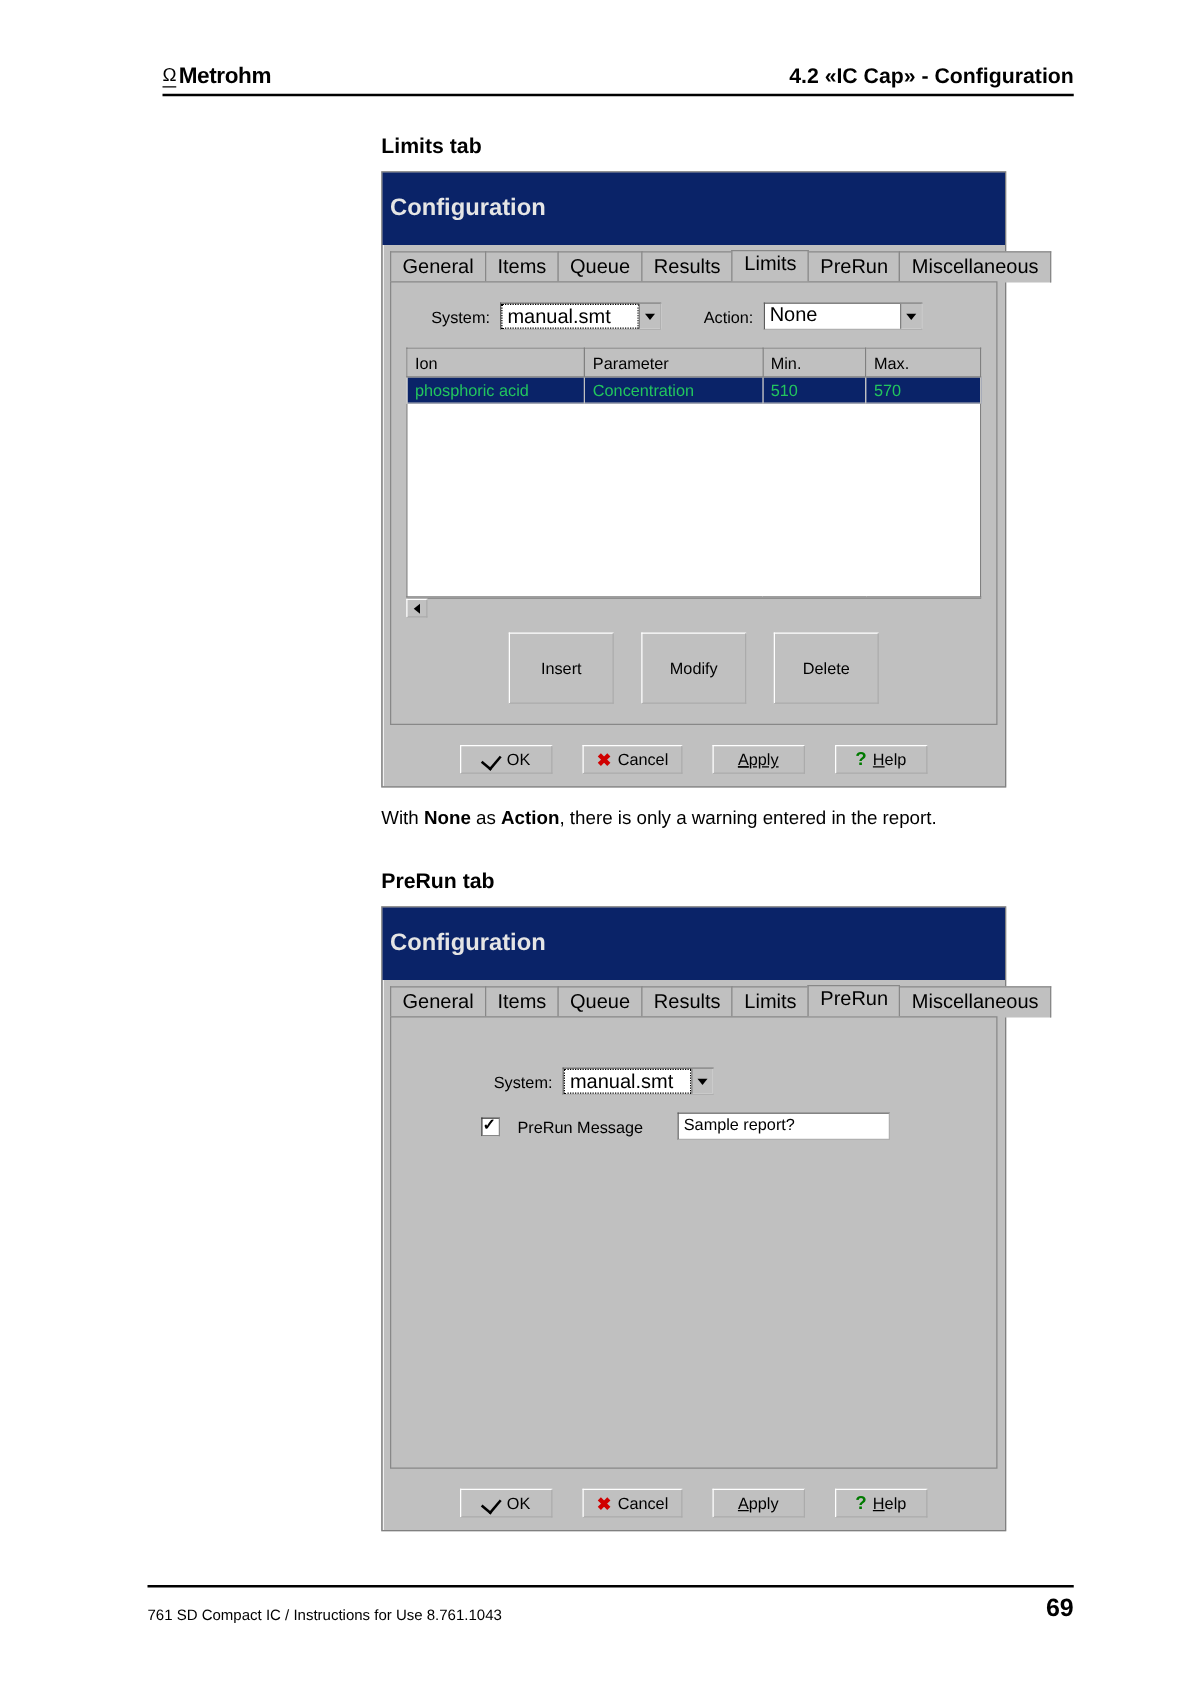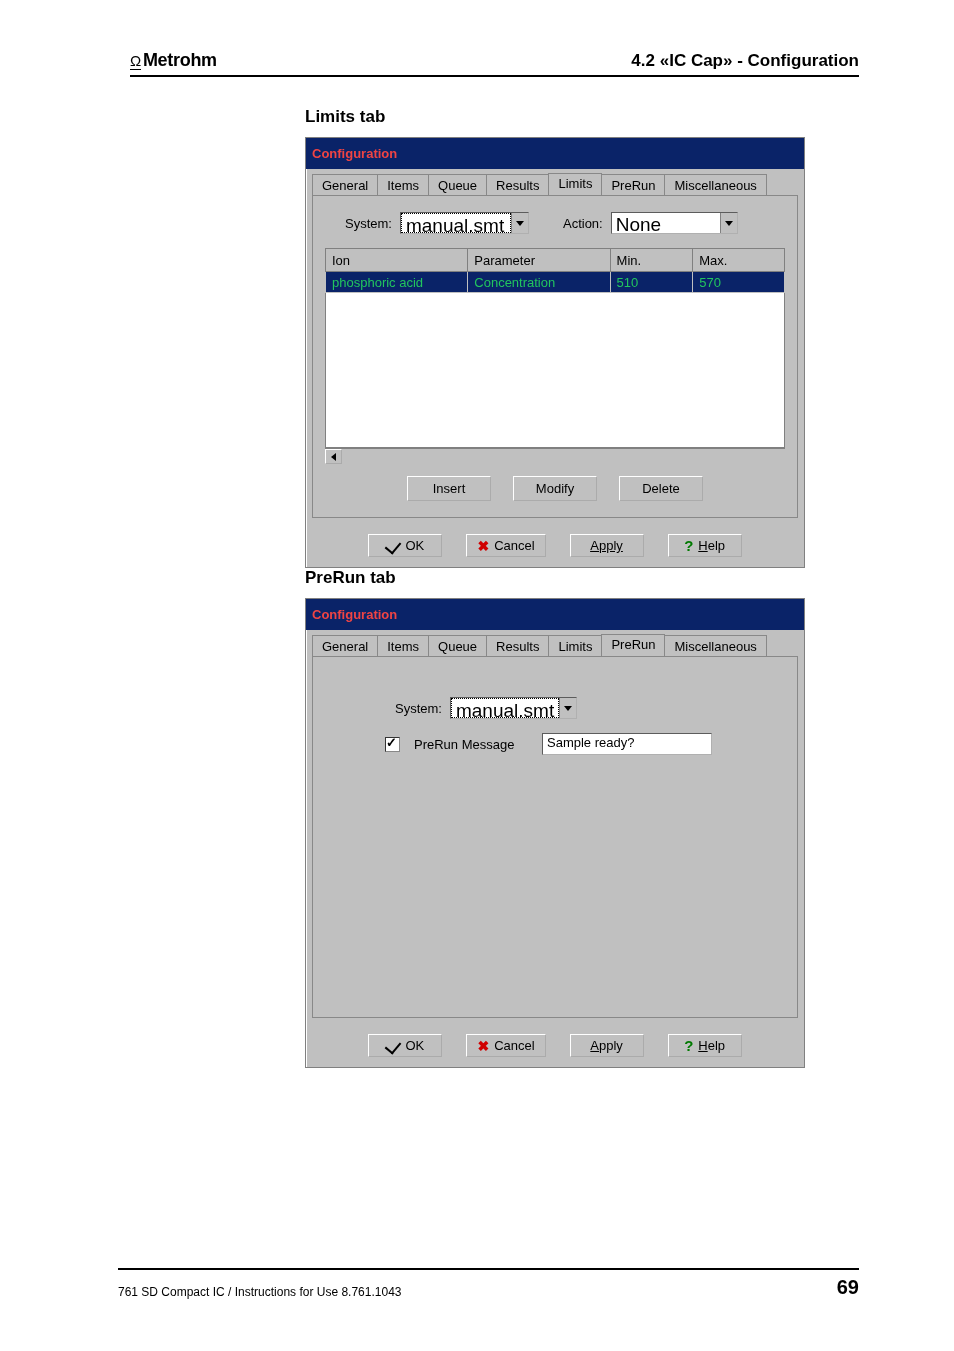--- a/index.html
+++ b/index.html
@@ -55,30 +55,30 @@
   }
   .caption b { font-weight: 700; }
   .dialog {
     border: 1px solid #808080;
     background: #c0c0c0;
     width: 498px;
     box-shadow: 1px 1px 0 #fff inset;
   }
   .titlebar {
     background: #0a2368;
-    color: #ef4444;
-    padding: 8px 6px;
-    font-size: 13px;
+    color: #e5e5e5;
+    padding: 18px 6px;
+    font-size: 19px;
     font-weight: 700;
   }
   .tabs {
     display: flex;
     gap: 0;
     margin: 4px 6px 0 6px;
-    font-size: 13px;
+    font-size: 16px;
   }
   .tab {
     border: 1px solid #888;
     border-bottom: none;
     background: #c0c0c0;
     padding: 3px 9px;
     margin-right: -1px;
     position: relative;
     top: 1px;
   }
@@ -103,21 +103,21 @@
     gap: 8px;
     margin-bottom: 14px;
     font-size: 13px;
   }
   .row label { white-space: nowrap; }
   .select-box {
     display: inline-flex;
     align-items: stretch;
     border: 1px inset #b0b0b0;
     background: #fff;
-    font-size: 19px;
+    font-size: 16px;
     height: 20px;
   }
   .select-box.grey { background: #c0c0c0; }
   .select-box .val {
     padding: 1px 4px;
     min-width: 92px;
     display: inline-block;
   }
   .select-box .val.wide { min-width: 100px; }
   .select-box .btn {
@@ -191,21 +191,21 @@
   .mid-btns {
     display: flex;
     justify-content: center;
     gap: 22px;
     margin: 12px 0 4px 0;
   }
   .winbtn {
     font-size: 13px;
     background: #c0c0c0;
     border: 1px outset #fff;
-    padding: 4px 14px;
+    padding: 20px 14px;
     min-width: 54px;
     text-align: center;
   }
   .bottom-btns {
     display: flex;
     justify-content: center;
     gap: 24px;
     padding: 8px 0 10px 0;
   }
   .iconbtn {
@@ -377,20 +377,23 @@
         <span class="iconbtn">
             <span class="u"><span class="u">A</span>pply</span>
           </span>
         <span class="iconbtn">
             <span class="q-sym">?</span>
             <span><span class="u">H</span>elp</span>
           </span>
       </div>
     </div>
 
+    <div class="caption">
+      <span>With </span><b>None</b><span> as </span><b>Action</b><span>, there is only a warning entered in the report.</span>
+    </div>
 
     <div class="section-title">PreRun tab</div>
 
     <div class="dialog">
       <div class="titlebar">Configuration</div>
 
       <div class="tabs">
         <div class="tab">General</div>
         <div class="tab">Items</div>
         <div class="tab">Queue</div>
@@ -408,21 +411,21 @@
             <span class="btn">
                 <span class="dn-arrow"></span>
               </span>
           </span>
         </div>
 
 
         <div class="row" style="margin-left:60px;">
           <span class="chk checked"></span>
           <label style="min-width:120px;">PreRun Message</label>
-          <span class="text-input">Sample ready?</span>
+          <span class="text-input">Sample report?</span>
         </div>
       </div>
 
       <div class="bottom-btns">
         <span class="iconbtn">
             <span class="check-sym"></span>
             <span>OK</span>
           </span>
         <span class="iconbtn">
             <span class="x-sym">✖</span>

